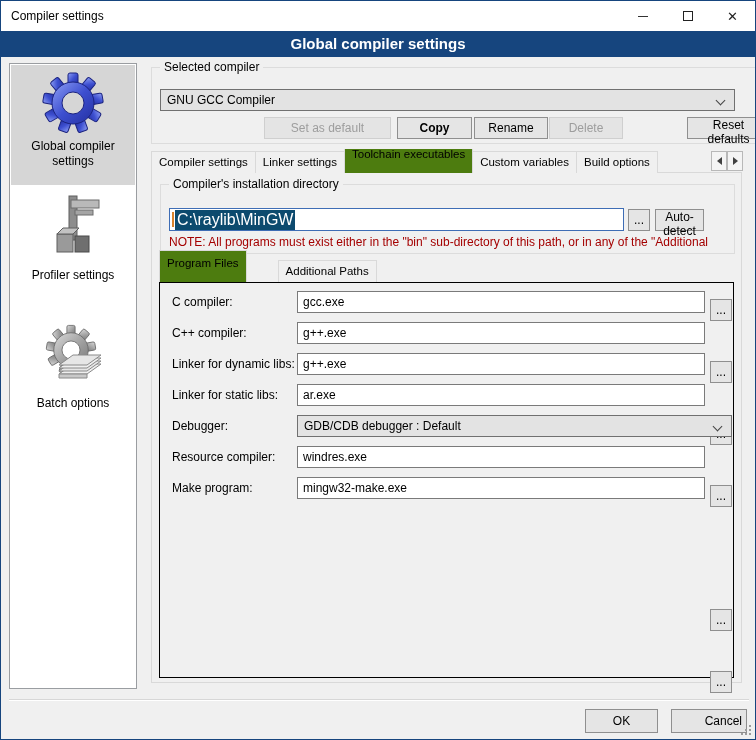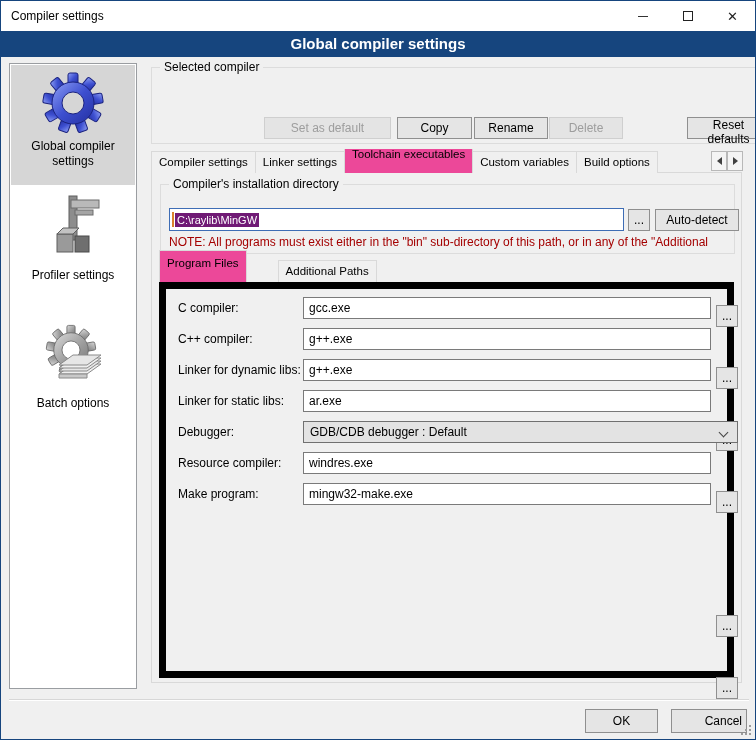--- a/index.html
+++ b/index.html
@@ -38,43 +38,43 @@
   .g-dir { left:8px; top:11px; width:575px; height:70px; }
   
   .combo { position:absolute; height:22px; background:#e3e3e3; border:1px solid #707070; display:flex; align-items:center; padding:0 24px 0 6px; cursor:default; }
   .combo .chev, .chev-only { width:7px; height:7px; border-right:1px solid #444; border-bottom:1px solid #444; transform:rotate(45deg); position:absolute; right:10px; top:7px; }
   .c-main { left:8px; top:21px; width:575px; }
   
   .pbtn { position:absolute; height:22px; background:#e5e5e5; border:1px solid #8f8f8f; font-family:"Liberation Sans",sans-serif; font-size:12px; color:#000; text-align:center; cursor:default; padding:0 4px; }
   .pbtn:disabled, .pbtn.disabled { background:#e4e4e4; border-color:#cfcfcf; color:#9d9d9d; }
   .row-btns { position:absolute; left:0; top:49px; width:591px; height:22px; }
   .b-setdef { left:112px; width:127px; }
-  .b-copy   { left:245px; width:75px; }
+  .b-copy   { left:245px; width:75px;font-weight:bold; }
   .b-rename { left:322px; width:74px; }
   .b-delete { left:397px; width:74px; }
   .b-reset  { left:500px; width:83px;margin-left:35px; }
   
   .tabstrip { position:absolute; left:150px; top:148px; width:559px; height:24px; display:flex; align-items:flex-end; overflow:hidden; z-index:3; }
   .tab { flex:0 0 auto; height:22px; line-height:20px; padding:0 7px; background:#f0f0f0; border:1px solid #d9d9d9; border-bottom:none; font-size:11.5px; white-space:nowrap; cursor:default; margin-right:-1px; }
-  .tab.active { height:32px; line-height:24px; background:#ec4899; position:relative; z-index:4;text-align:center; }
+  .tab.active { height:32px; line-height:24px; background:#4d7c0f; position:relative; z-index:4;text-align:center; }
   .tabarrows { position:absolute; left:710px; top:150px; z-index:3; display:flex; }
   .tarrow { width:16px; height:20px; background:#f4f4f4; border:1px solid #b8b8b8; display:flex; align-items:center; justify-content:center; cursor:default; }
   .tri-l { width:0; height:0; border-top:4px solid transparent; border-bottom:4px solid transparent; border-right:5px solid #404040; }
   .tri-r { width:0; height:0; border-top:4px solid transparent; border-bottom:4px solid transparent; border-left:5px solid #404040; }
   .notebook { position:absolute; left:150px; top:171px; width:591px; height:511px; background:#f0f0f0; border:1px solid #d9d9d9; z-index:2; }
   
   .dirbox { position:absolute; left:8px; top:23px; width:455px; height:23px; background:#fff; border:1px solid #3e6db5; display:flex; align-items:center; padding-left:2px; overflow:hidden; }
   .caret { width:2px; height:15px; background:#d9822b; margin-right:1px; }
-  .selres { background:#701a75; color:#fff; padding:1px 2px; font-size:11px; white-space:nowrap; }
+  .selres { background:#0c4a6e; color:#fff; padding:1px 2px; font-size:16px; white-space:nowrap; }
   .b-browse-dir { left:467px; top:24px; width:22px; height:22px; }
-  .b-autodetect { left:494px; top:24px; width:84px; height:22px; }
+  .b-autodetect { left:494px; top:24px; width:49px; height:22px; }
   .note { position:absolute; left:8px; top:50px; width:572px; color:#a40000; font-size:12px; white-space:nowrap; overflow:hidden; }
   
   .subtabstrip { position:absolute; left:158px; top:258px; height:23px; display:flex; align-items:flex-end; z-index:3;gap:32px; }
-  .subpanel { position:absolute; left:158px; top:281px; width:575px; height:396px; background:#f0f0f0; border:7px solid #000000; z-index:2; }
+  .subpanel { position:absolute; left:158px; top:281px; width:575px; height:396px; background:#f0f0f0; border:1px solid #000000; z-index:2; }
   
   .frow { position:absolute; left:0; width:575px; height:23px; }
   .frow .flabel { position:absolute; left:12px; top:4px; font-size:12px; }
   .tbox { position:absolute; left:137px; width:408px; height:22px; background:#fff; border:1px solid #7a7a7a; font-family:"Liberation Sans",sans-serif; font-size:12px; padding:0 5px; color:#000; }
   .b-dots { left:550px; top:0; width:22px; height:22px; }
   .fsel { position:absolute; left:137px; width:435px; height:22px; }
   .r0{top:8px} .r1{top:39px} .r2{top:70px} .r3{top:101px} .r4{top:132px} .r5{top:163px} .r6{top:194px}
   
   .divider { position:absolute; left:8px; top:698px; width:740px; height:2px; border-top:1px solid #d7d7d7; border-bottom:1px solid #ffffff; }
   .b-ok { left:584px; top:708px; width:73px; height:24px; }
@@ -177,20 +177,24 @@
         <polygon points="18,43 46,43 60,33 32,33" fill="#e6e6e6" stroke="#8a8a8a"></polygon>
         <polygon points="18,52 46,52 46,56 18,56" fill="#c9c9c9" stroke="#8a8a8a"></polygon>
       </g>
     </svg>
     <span class="lbl">Batch options</span>
   </div>
 </div>
 
 <div class="group g-compiler">
   <span class="grouplabel">Selected compiler</span>
+  <div class="combo c-main">
+    <span>GNU GCC Compiler</span>
+    <span class="chev"></span>
+  </div>
   <div class="row-btns">
     <button class="pbtn b-setdef" disabled="">Set as default</button>
     <button class="pbtn b-copy">Copy</button>
     <button class="pbtn b-rename">Rename</button>
     <button class="pbtn b-delete" disabled="">Delete</button>
     <button class="pbtn b-reset">Reset defaults</button>
   </div>
 </div>
 
 <div class="tabstrip">

